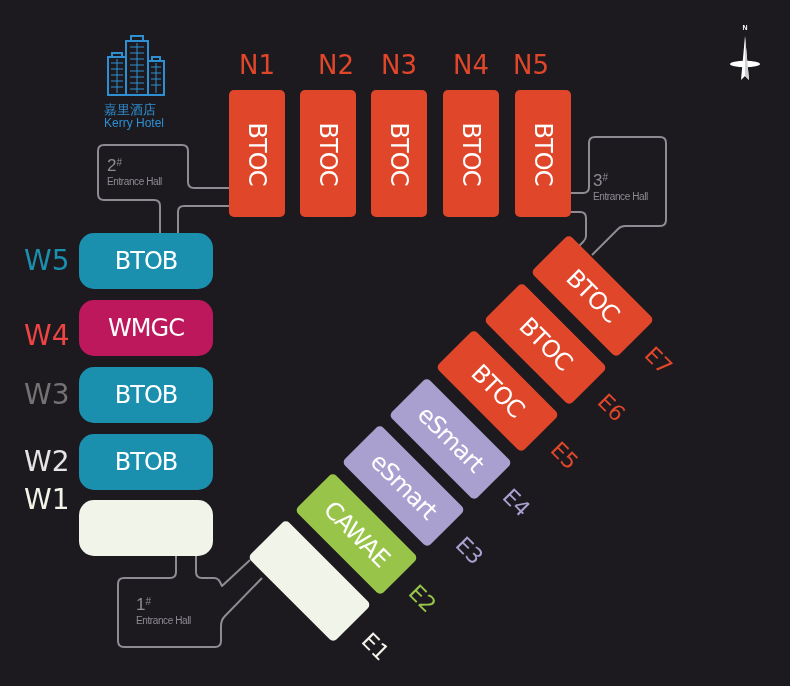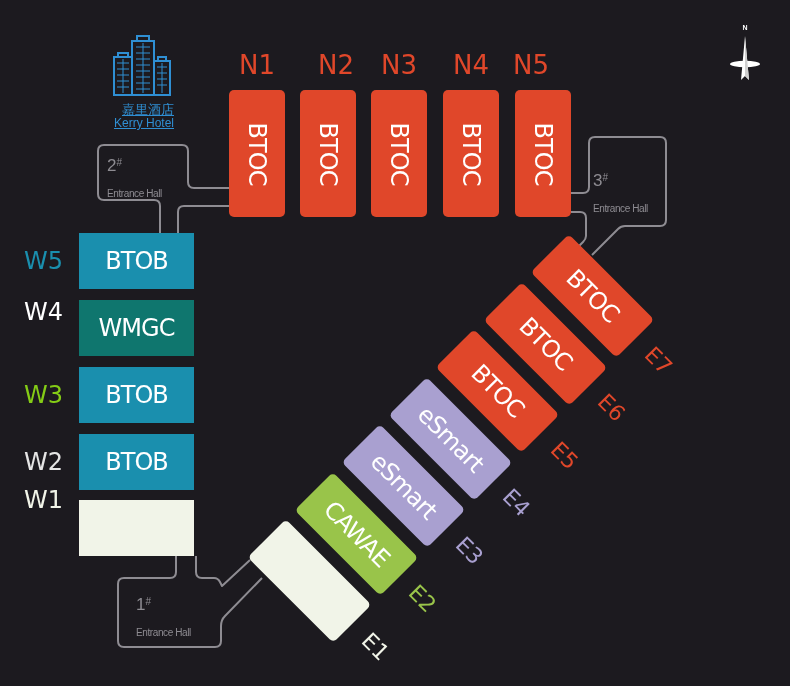--- a/index.html
+++ b/index.html
@@ -2,35 +2,35 @@
 <html><head>
 <meta charset="utf-8">
 <style>
   html, body { margin:0; padding:0; }
   body { width:790px; height:686px; background:#1c1a1f; position:relative; overflow:hidden;
          font-family:"DejaVu Sans", sans-serif; }
   #paths { position:absolute; left:0; top:0; }
   .hall { position:absolute; color:#8e8c92; font-family:"Liberation Sans", sans-serif; }
   .hall .num { font-size:17px; line-height:17px; }
   .hall .num sup { font-size:10px; vertical-align:top; position:relative; top:-3px; }
-  .hall .lbl { font-size:10px; letter-spacing:-0.4px; margin-top:14px; }
+  .hall .lbl { font-size:10px; letter-spacing:-0.4px; margin-top:2px; }
 
   .nlabel { position:absolute; width:56px; text-align:center; color:#e0472a; font-size:26px; top:50px; line-height:30px; }
   .nbox { position:absolute; top:90px; width:56px; height:127px; background:#e0472a; border-radius:5px; cursor:pointer; }
   .nbox span { position:absolute; left:50%; top:50%; transform:translate(-50%,-50%) rotate(90deg); color:#fff; font-size:24px; white-space:nowrap; letter-spacing:-1px; }
 
-  .wlabel { position:absolute; left:24px; width:50px; font-size:24px; line-height:56px; }
-  .wbox { position:absolute; left:79px; width:115px; height:56px; border-radius:0; cursor:pointer; }
+  .wlabel { position:absolute; left:24px; width:50px; font-size:28px; line-height:56px; }
+  .wbox { position:absolute; left:79px; width:134px; height:56px; border-radius:15px; cursor:pointer; }
   .wbox span { display:block; text-align:center; line-height:56px; color:#fff; font-size:24px; letter-spacing:-1px; }
 
   .ebox { position:absolute; width:121px; height:54px; border-radius:5px; cursor:pointer; }
   .ebox span { display:block; text-align:center; line-height:54px; color:#fff; font-size:24px; letter-spacing:-1px; white-space:nowrap; }
   .elabel { position:absolute; width:40px; height:30px; text-align:center; line-height:30px; font-size:22px; transform:translate(-50%,-50%) rotate(45deg); }
 
-  #hotel { position:absolute; left:104px; top:33px; width:70px; text-align:right; color:#2f8fd3;text-decoration:underline; }
+  #hotel { position:absolute; left:104px; top:33px; width:70px; text-align:left; color:#2f8fd3; }
   #hotel .zh { font-size:13px; line-height:15px; margin-top:1px; }
   #hotel .en { font-size:12px; line-height:12px; font-family:"Liberation Sans", sans-serif; }
 
   #compass { position:absolute; left:728px; top:24px; width:34px; height:60px; }
   #compass .n { position:absolute; left:0; width:34px; text-align:center; top:0; font-size:7px; color:#fff; font-family:"Liberation Sans", sans-serif; font-weight:bold; }
 </style>
 </head>
 <body>
 
 <svg id="paths" width="790" height="686">
@@ -105,29 +105,29 @@
     <span>BTOC</span>
   </div>
 <div class="nbox" style="left:443px">
     <span>BTOC</span>
   </div>
 <div class="nbox" style="left:515px">
     <span>BTOC</span>
   </div>
 
 <div class="wlabel" style="top:233px;color:#1a8fae">W5</div>
-<div class="wlabel" style="top:284px;color:#ffffff">W4</div>
-<div class="wlabel" style="top:367px;color:#84cc16">W3</div>
+<div class="wlabel" style="top:308px;color:#ef4444">W4</div>
+<div class="wlabel" style="top:367px;color:#737373">W3</div>
 <div class="wlabel" style="top:434px;color:#e5e5e5">W2</div>
 <div class="wlabel" style="top:472px;color:#f1f4e8">W1</div>
 
 <div class="wbox" style="top:233px;background:#1a8fae">
     <span>BTOB</span>
   </div>
-<div class="wbox" style="top:300px;background:#0f766e">
+<div class="wbox" style="top:300px;background:#be185d">
     <span>WMGC</span>
   </div>
 <div class="wbox" style="top:367px;background:#1a8fae">
     <span>BTOB</span>
   </div>
 <div class="wbox" style="top:434px;background:#1a8fae">
     <span>BTOB</span>
   </div>
 <div class="wbox" style="top:500px;background:#f1f4e8">
     <span></span>

